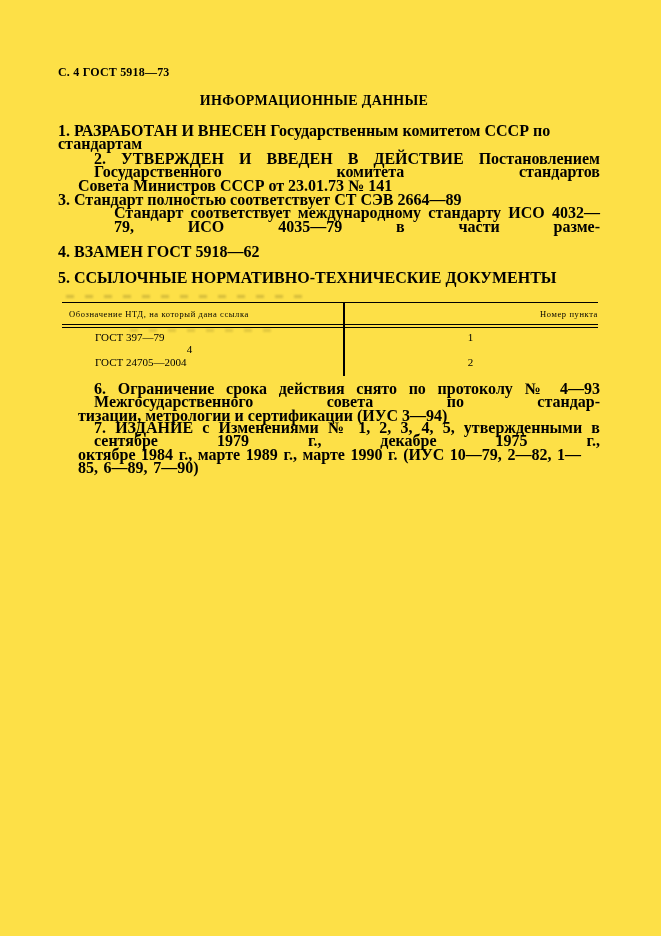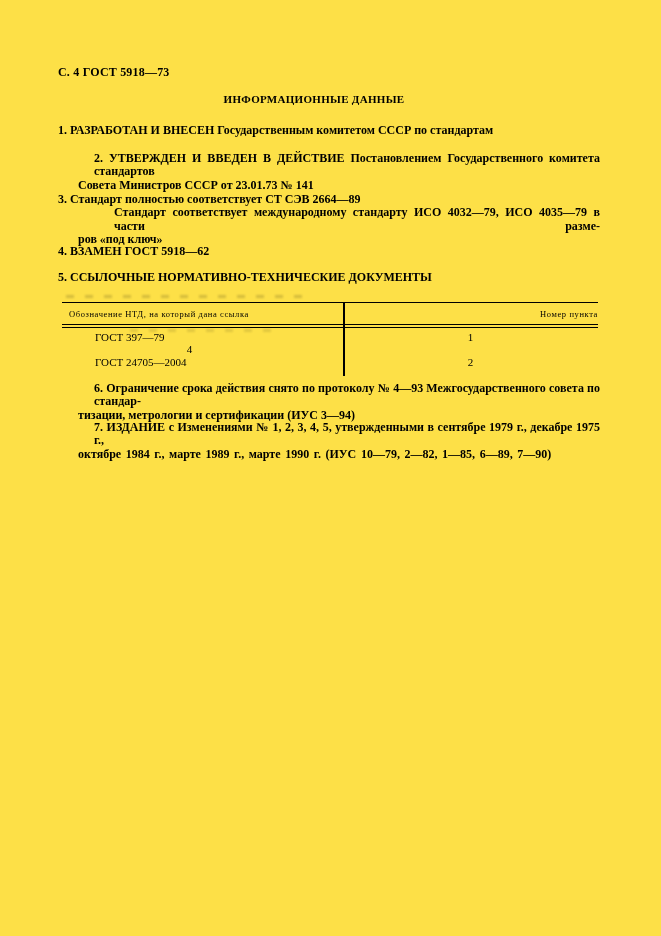--- a/index.html
+++ b/index.html
@@ -17,29 +17,29 @@
   .page-header {
     left: 58px; top: 65px;
     font-size: 12px;
     font-weight: 700;
     letter-spacing: 0.2px;
   }
   .doc-title {
     left: 58px; top: 93px;
     width: 512px;
     text-align: center;
-    font-size: 11px;
+    font-size: 14px;
     font-weight: 700;
     letter-spacing: 0.3px;
   }
 
   .item {
     left: 58px;
     width: 542px;
-    font-size: 12px;
+    font-size: 16px;
     line-height: 13.4px;
     font-weight: 700;
   }
   .item .cont { padding-left: 20px; }
   .jl { text-align: justify; text-align-last: justify; margin-left: 36px; }
   .ws { word-spacing: 1.6px; }
 
   
   .tbl {
     left: 62px; top: 302px;
@@ -91,21 +91,20 @@
   </div>
 
   <div class="abs item" style="top:152px">
     <div class="jl">2. УТВЕРЖДЕН И ВВЕДЕН В ДЕЙСТВИЕ Постановлением Государственного комитета стандартов</div>
     <div class="cont">Совета Министров СССР от 23.01.73 № 141</div>
   </div>
 
   <div class="abs item" style="top:193px">
     <div>3. Стандарт полностью соответствует СТ СЭВ 2664—89</div>
     <div class="cont jl">Стандарт соответствует международному стандарту ИСО 4032—79, ИСО 4035—79 в части разме-</div>
-    <div class="cont">ров «под ключ»</div>
   </div>
 
   <div class="abs item" style="top:245px">
     <div>4. ВЗАМЕН ГОСТ 5918—62</div>
   </div>
 
   <div class="abs item" style="top:271px">
     <div>5. ССЫЛОЧНЫЕ НОРМАТИВНО-ТЕХНИЧЕСКИЕ ДОКУМЕНТЫ</div>
   </div>
 

